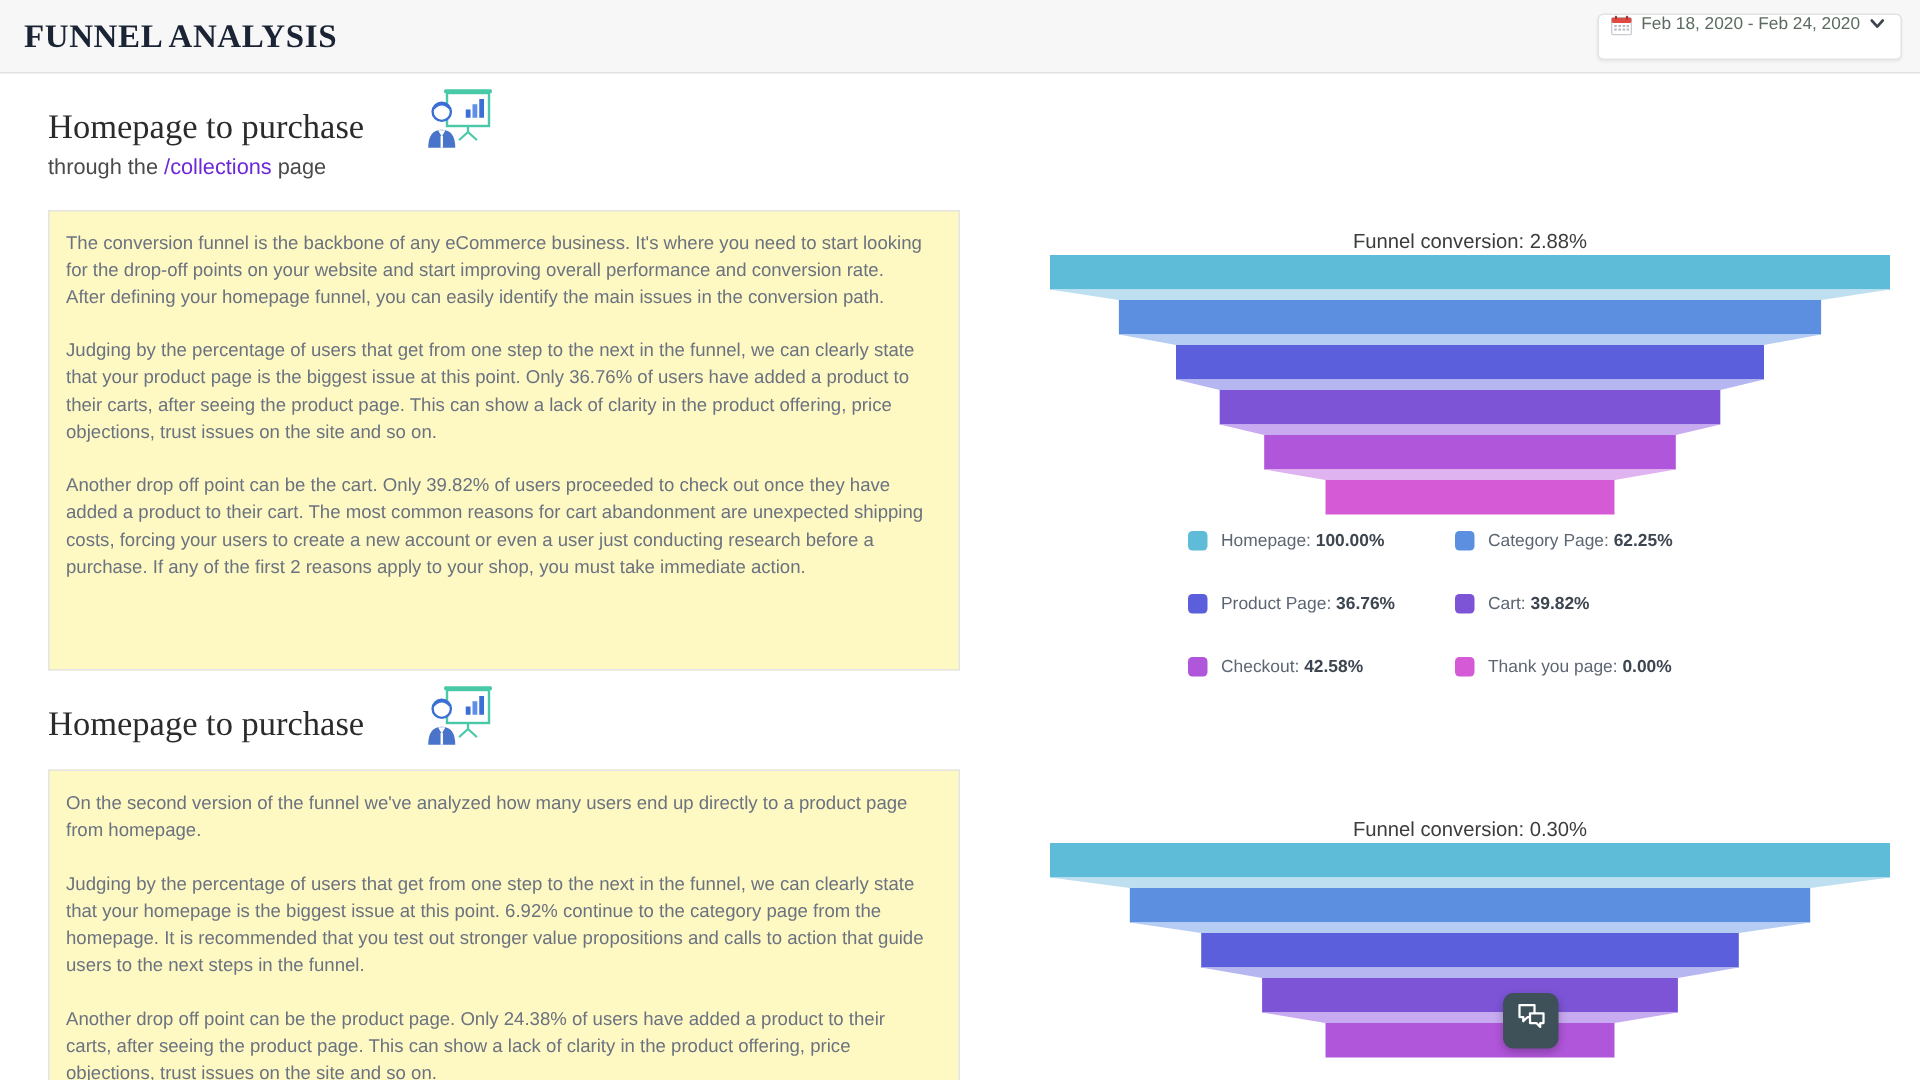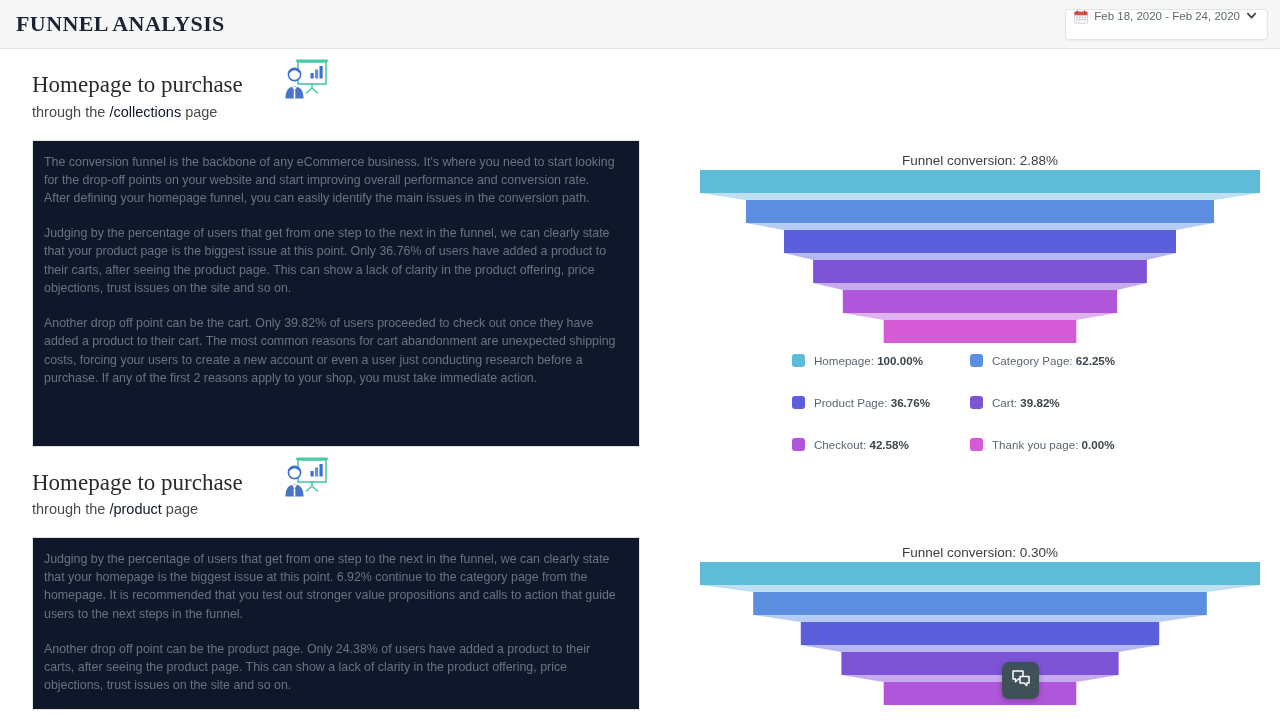--- a/index.html
+++ b/index.html
@@ -71,31 +71,31 @@
     font-size: 23px;
     color: #2b2b2b;
     line-height: 1.25;
   }
   .sect-sub {
     font-size: 14.5px;
     color: #4a4a4a;
     line-height: 1.5;
     margin-top: 2px;
   }
-  .sect-sub .page-link { color: #0f172a; }
+  .sect-sub .page-link { color: #6d28d9; }
   .sect-icon {
     position: absolute;
     left: 251px;
     top: 8px;
     width: 48px; height: 44px;
   }
   .card {
     margin-top: 12px;
     border: 1px solid #e4e4e4;
-    background: #0f172a;
+    background: #fef9c3;
     padding: 12px 21px 14px 11px;
   }
   .card p {
     margin: 0 0 17px 0;
     font-size: 12.4px;
     line-height: 1.47;
     color: #6b7280;
   }
   .card p:last-child { margin-bottom: 0; }
   .card-1 { height: 307px; }
@@ -217,40 +217,38 @@
       <div class="card card-1">
         <p>The conversion funnel is the backbone of any eCommerce business. It's where you need to start looking for the drop-off points on your website and start improving overall performance and conversion rate. After defining your homepage funnel, you can easily identify the main issues in the conversion path.</p>
         <p>Judging by the percentage of users that get from one step to the next in the funnel, we can clearly state that your product page is the biggest issue at this point. Only 36.76% of users have added a product to their carts, after seeing the product page. This can show a lack of clarity in the product offering, price objections, trust issues on the site and so on.</p>
         <p>Another drop off point can be the cart. Only 39.82% of users proceeded to check out once they have added a product to their cart. The most common reasons for cart abandonment are unexpected shipping costs, forcing your users to create a new account or even a user just conducting research before a purchase. If any of the first 2 reasons apply to your shop, you must take immediate action.</p>
       </div>
     </div>
 
     <div class="section">
       <div class="sect-head">
         <div class="sect-title">Homepage to purchase</div>
-        <div class="sect-sub">
-          <span>through the </span><span class="page-link">/product</span><span> page</span>
-        </div>
         <span class="sect-icon">
           <svg viewBox="0 0 48 44" width="48" height="44">
             <rect x="13" y="2.5" width="32" height="2.6" rx="1" fill="#49c9a7"></rect>
             <rect x="15" y="5" width="28" height="22" fill="none" stroke="#49c9a7" stroke-width="1.6"></rect>
             <path d="M29 27 L29 31 M29 31 L23.5 36 M29 31 L34.5 36" fill="none" stroke="#49c9a7" stroke-width="1.5" stroke-linecap="round"></path>
             <rect x="27.5" y="16" width="3.2" height="5.5" fill="#3b6fd4"></rect>
             <rect x="32" y="12.5" width="3.2" height="9" fill="#5f8fe6"></rect>
             <rect x="36.5" y="9" width="3.2" height="12.5" fill="#3b6fd4"></rect>
             <circle cx="11.5" cy="17.5" r="6.1" fill="#ffffff" stroke="#3b6fd4" stroke-width="1.6"></circle>
             <path d="M6 15.5 Q11.5 9.5 17 15.5" fill="none" stroke="#3b6fd4" stroke-width="1.6"></path>
             <path d="M2.5 41.5 Q2.5 29.5 11.5 29.5 Q20.5 29.5 20.5 41.5 Z" fill="#4a74c9"></path>
             <path d="M9 29.8 L11.5 34 L14 29.8" fill="#ffffff"></path>
             <rect x="10.7" y="33.6" width="1.6" height="7.9" fill="#ffffff"></rect>
           </svg>
         </span>
       </div>
       <div class="card">
+        <p>On the second version of the funnel we've analyzed how many users end up directly to a product page from homepage.</p>
         <p>Judging by the percentage of users that get from one step to the next in the funnel, we can clearly state that your homepage is the biggest issue at this point. 6.92% continue to the category page from the homepage. It is recommended that you test out stronger value propositions and calls to action that guide users to the next steps in the funnel.</p>
         <p>Another drop off point can be the product page. Only 24.38% of users have added a product to their carts, after seeing the product page. This can show a lack of clarity in the product offering, price objections, trust issues on the site and so on.</p>
 
       </div>
     </div>
   </div>
 
   <div class="right-col">
 
     <div class="funnel-block" style="margin-top:104px;">

